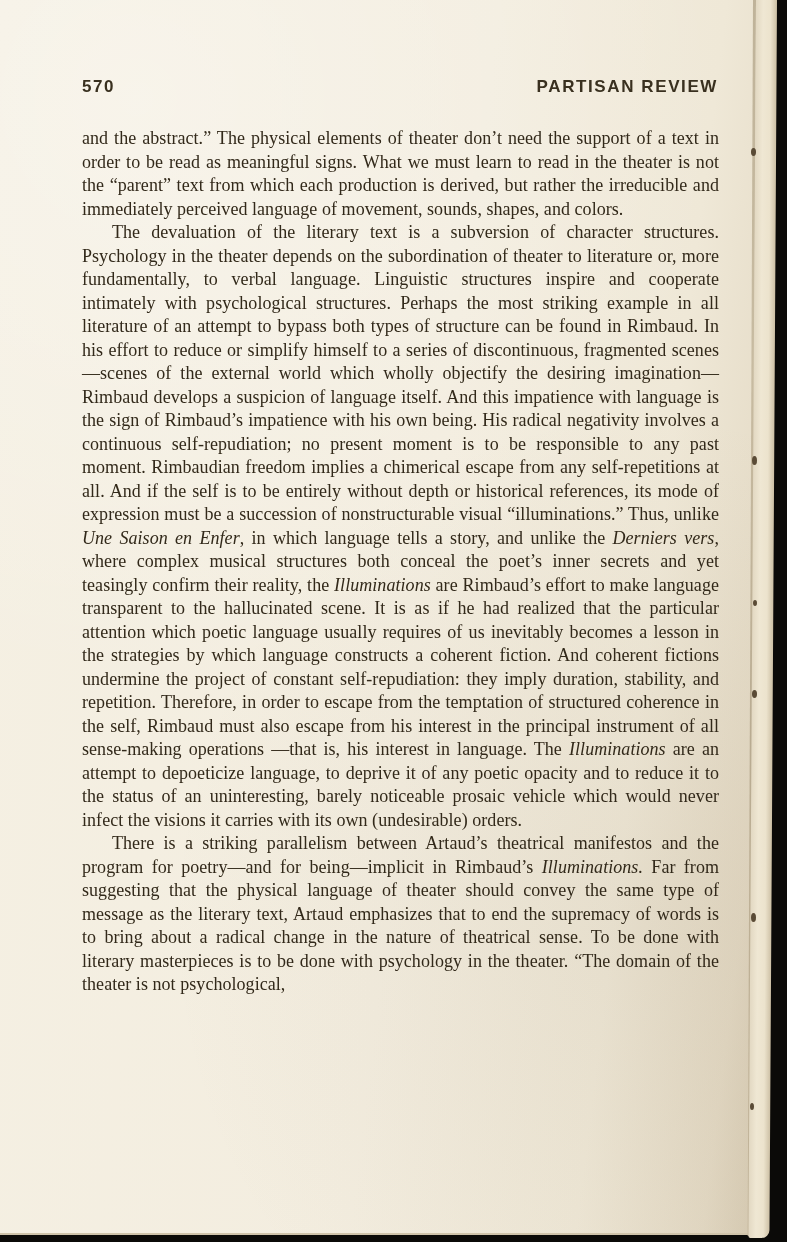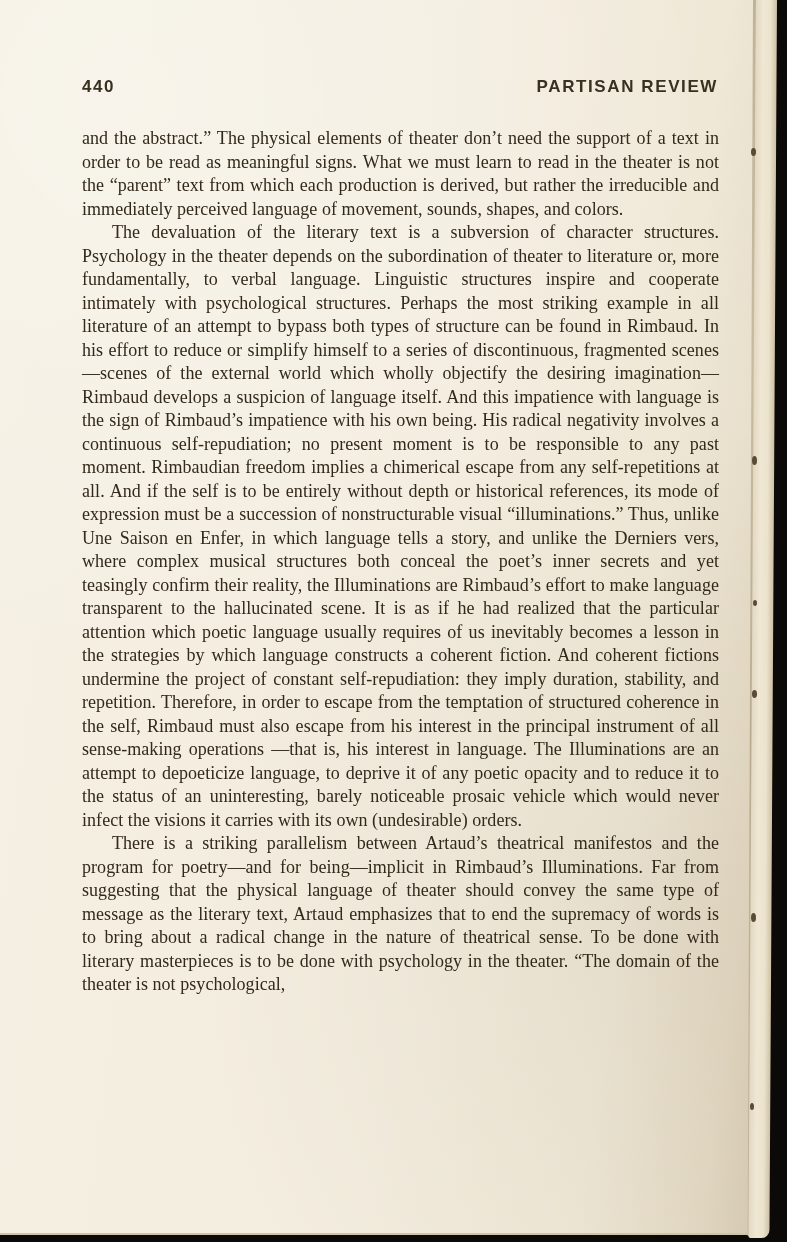--- a/index.html
+++ b/index.html
@@ -86,41 +86,42 @@
     text-align: justify;
     letter-spacing: 0.05px;
   }
   .page-body p {
     margin: 0;
   }
   .page-body p.indent {
     text-indent: 30px;
   }
   .it {
+    font-style: italic;
     margin-top: 42px;
   }
 </style>
 </head>
 <body>
 
 <div class="scan">
   <div class="paper"></div>
 
   <div class="crease"></div>
   <div class="page-edge"></div>
 
   <div class="speck" style="left:751px; top:148px; width:5px; height:8px;"></div>
   <div class="speck" style="left:752px; top:456px; width:5px; height:9px;"></div>
   <div class="speck" style="left:753px; top:600px; width:4px; height:6px;"></div>
   <div class="speck" style="left:752px; top:690px; width:5px; height:8px;"></div>
   <div class="speck" style="left:751px; top:913px; width:5px; height:9px;"></div>
   <div class="speck" style="left:750px; top:1103px; width:4px; height:7px;"></div>
 
   <div class="page-header">
-    <span class="page-number">440</span>
+    <span class="page-number">570</span>
     <span class="journal-title">PARTISAN REVIEW</span>
   </div>
 
   <div class="page-body">
       <p><span>and the abstract.” The physical elements of theater don’t need the support of a text in order to be read as meaningful signs. What we must learn to read in the theater is not the “parent” text from which each production is derived, but rather the irreducible and immediately perceived language of movement, sounds, shapes, and colors.</span></p>
       <p class="indent"><span>The devaluation of the literary text is a subversion of character structures. Psychology in the theater depends on the subordination of theater to literature or, more fundamentally, to verbal language. Linguistic structures inspire and cooperate intimately with psychological structures. Perhaps the most striking example in all literature of an attempt to bypass both types of structure can be found in Rimbaud. In his effort to reduce or simplify himself to a series of discontinuous, fragmented scenes—scenes of the external world which wholly objectify the desiring imagination—Rimbaud develops a suspicion of language itself. And this impatience with language is the sign of Rimbaud’s impatience with his own being. His radical negativity involves a continuous self-repudiation; no present moment is to be responsible to any past moment. Rimbaudian freedom implies a chimerical escape from any self-repetitions at all. And if the self is to be entirely without depth or historical references, its mode of expression must be a succession of nonstructurable visual “illuminations.” Thus, unlike </span><span class="it">Une Saison en Enfer</span><span>, in which language tells a story, and unlike the </span><span class="it">Derniers vers</span><span>, where complex musical structures both conceal the poet’s inner secrets and yet teasingly confirm their reality, the </span><span class="it">Illuminations</span><span> are Rimbaud’s effort to make language transparent to the hallucinated scene. It is as if he had realized that the particular attention which poetic language usually requires of us inevitably becomes a lesson in the strategies by which language constructs a coherent fiction. And coherent fictions undermine the project of constant self-repudiation: they imply duration, stability, and repetition. Therefore, in order to escape from the temptation of structured coherence in the self, Rimbaud must also escape from his interest in the principal instrument of all sense-making operations —that is, his interest in language. The </span><span class="it">Illuminations</span><span> are an attempt to depoeticize language, to deprive it of any poetic opacity and to reduce it to the status of an uninteresting, barely noticeable prosaic vehicle which would never infect the visions it carries with its own (undesirable) orders.</span></p>
       <p class="indent"><span>There is a striking parallelism between Artaud’s theatrical manifestos and the program for poetry—and for being—implicit in Rimbaud’s </span><span class="it">Illuminations.</span><span> Far from suggesting that the physical language of theater should convey the same type of message as the literary text, Artaud emphasizes that to end the supremacy of words is to bring about a radical change in the nature of theatrical sense. To be done with literary masterpieces is to be done with psychology in the theater. “The domain of the theater is not psychological,</span></p>
     </div>
 </div>
 

